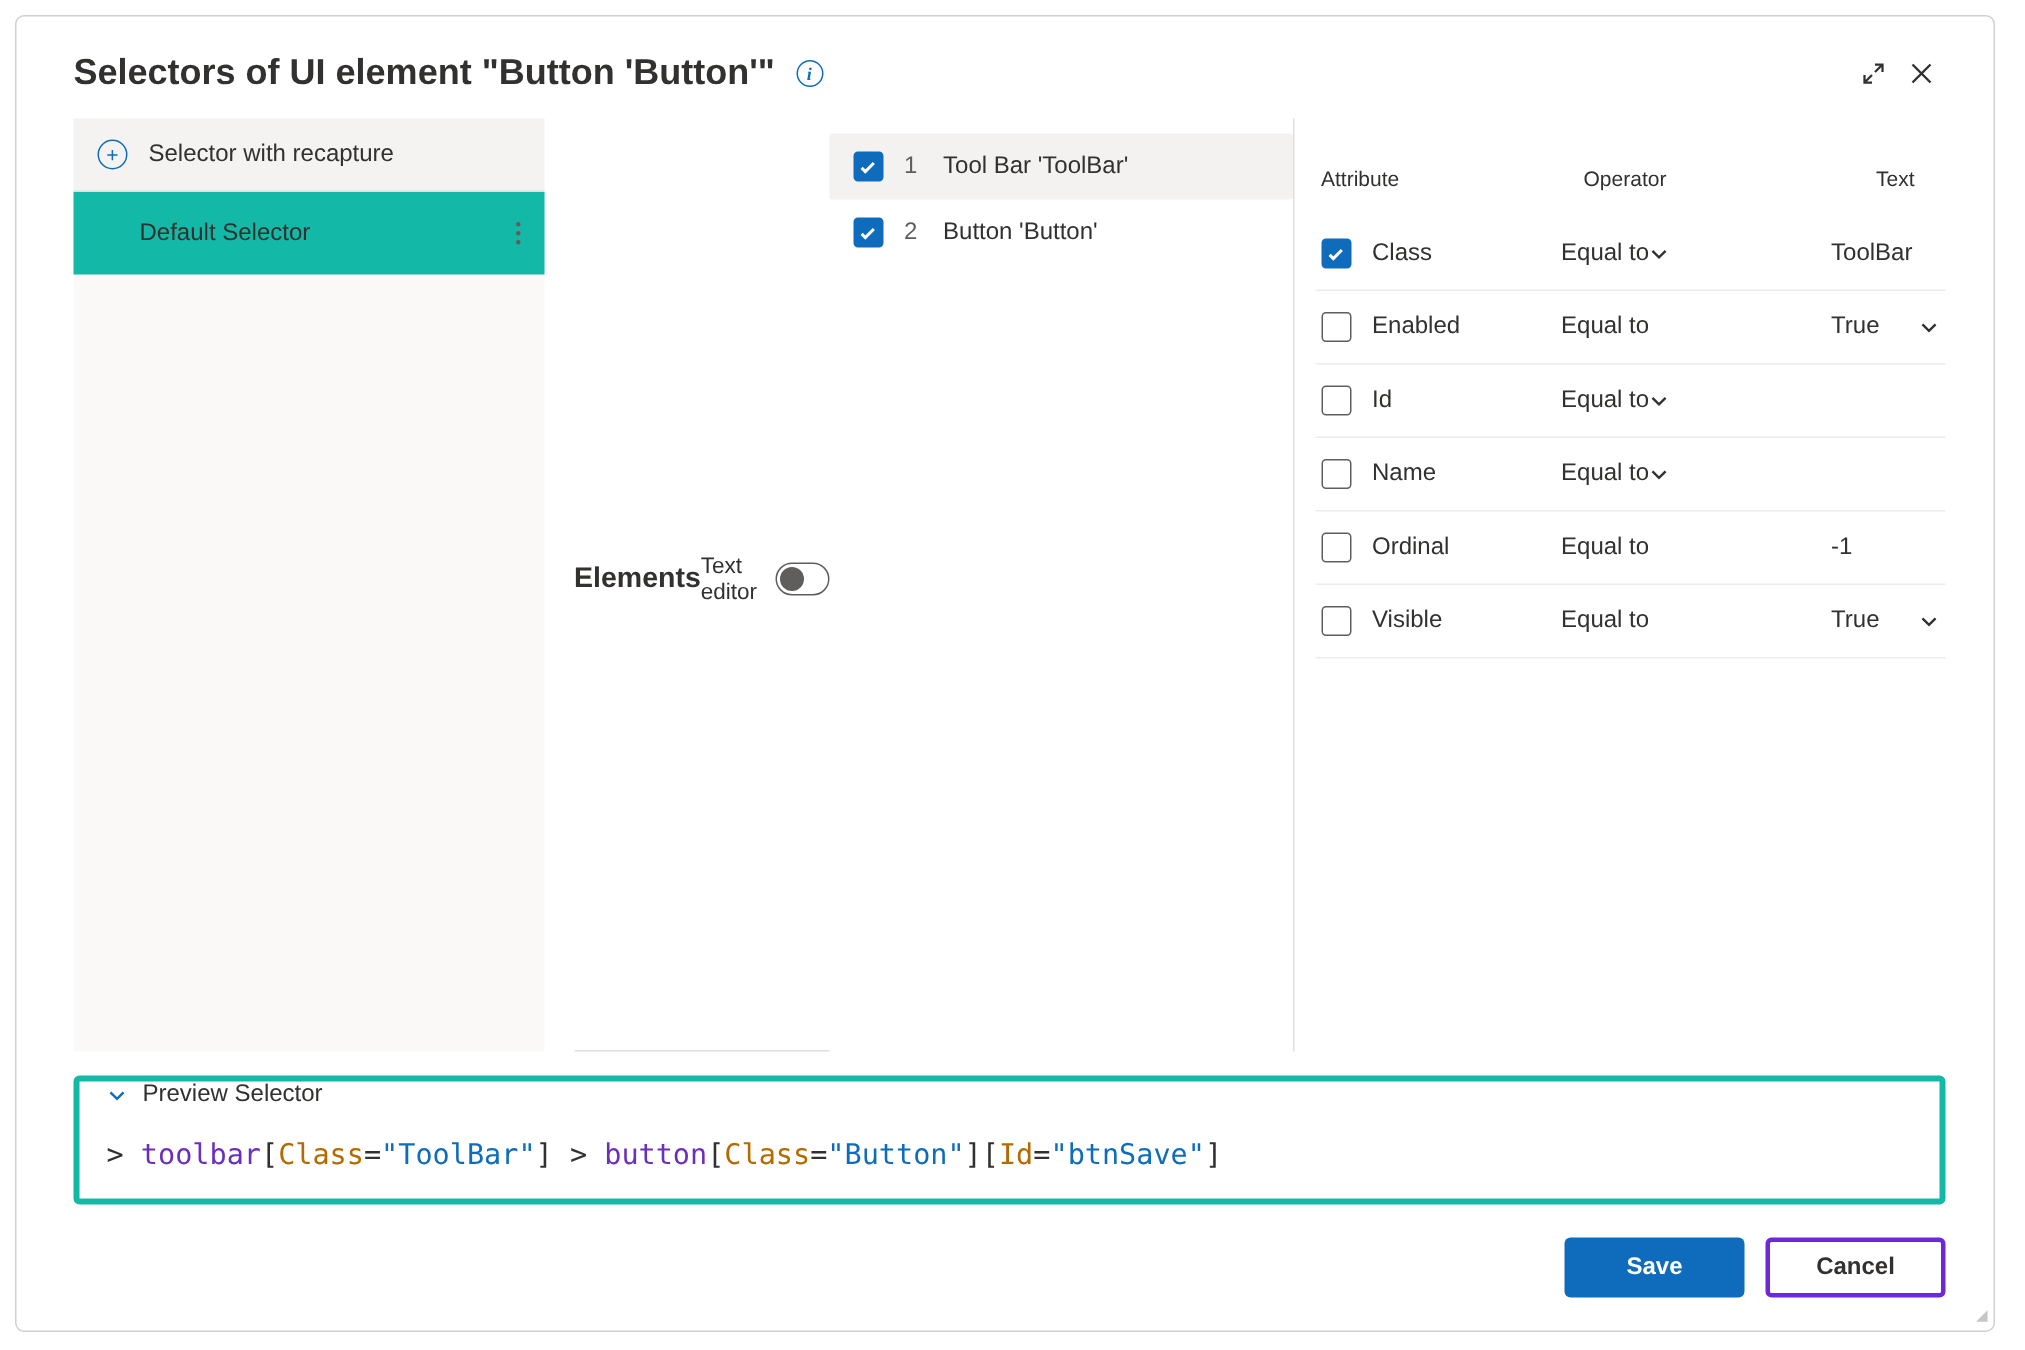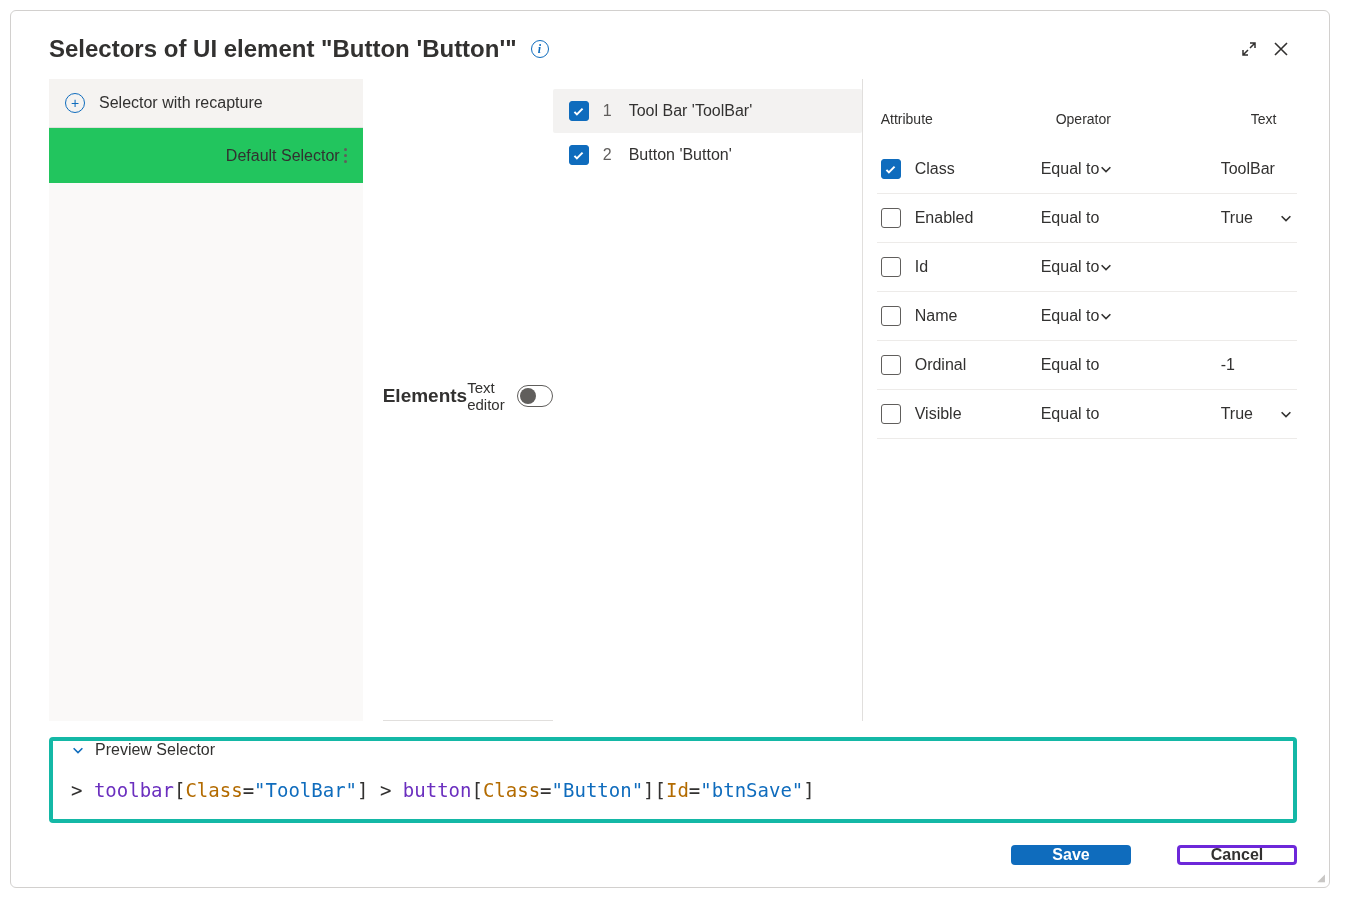--- a/index.html
+++ b/index.html
@@ -18,22 +18,22 @@
   .icon-btn { width: 32px; height: 32px; display: flex; align-items: center; justify-content: center; cursor: pointer; color: #323130; }
   .icon-btn svg { width: 16px; height: 16px; stroke: currentColor; }
   .body { display: flex; flex: 1; padding: 0 0 0 38px; min-height: 0; }
   .sidebar { width: 318px; background: #faf9f8; display: flex; flex-direction: column; }
   .add-row {
     display: flex; align-items: center; padding: 14px 16px; border-bottom: 1px solid #e1dfdd; cursor: pointer;
     gap: 14px; font-size: 16px; color: #323130; background: #f5f3f1;
   }
   .plus-circle { width: 20px; height: 20px; border: 1.6px solid #0f6cbd; border-radius: 50%; display: flex; align-items: center; justify-content: center; color: #0f6cbd; font-size: 14px; line-height: 1; }
   .selector-item {
-    display: flex; align-items: center; justify-content: flex-end;
-    padding: 16px 12px 16px 44px; background: #22c55e; cursor: pointer; font-size: 16px;
+    display: flex; align-items: center; justify-content: space-between;
+    padding: 16px 12px 16px 44px; background: #14b8a6; cursor: pointer; font-size: 16px;
   }
   .kebab { display: flex; flex-direction: column; gap: 3px; padding: 4px; }
   .kebab span { width: 3px; height: 3px; background: #605e5c; border-radius: 50%; }
   .main { flex: 1; display: flex; flex-direction: row; padding-left: 20px; padding-right: 32px; }
   .main-header { display: flex; align-items: center; justify-content: space-between; padding: 6px 0 14px 0; border-bottom: 1px solid #e1dfdd; }
   .main-header h2 { font-size: 19px; font-weight: 600; }
   .toggle-wrap { display: flex; align-items: center; font-size: 15px; }
   .toggle { width: 48px; height: 22px; border: 1px solid #605e5c; border-radius: 11px; position: relative; background: #fff; cursor: pointer; }
   .toggle-knob { position: absolute; left: 2px; top: 2px; width: 16px; height: 16px; background: #605e5c; border-radius: 50%; }
   .content-row { display: flex; flex: 1; min-height: 0; }
@@ -54,21 +54,21 @@
   .chevron { display: inline-flex; }
   .chevron svg { width: 14px; height: 14px; stroke: #323130; stroke-width: 1.8; fill: none; }
   .val-cell { display: flex; align-items: center; gap: 26px; }
   .preview {
     margin: 16px 32px 0 38px; border: 4px solid #14b8a6; border-radius: 4px; padding: 0 18px 18px 18px;
   }
   .preview-head { display: flex; align-items: center; gap: 10px; font-size: 16px; color: #323130; cursor: pointer; }
   .preview-head .chevron svg { stroke: #0f6cbd; }
   .preview-code { font-family: Consolas, monospace; font-size: 19px; margin-top: 20px; }
   .footer { display: flex; justify-content: flex-end; gap: 14px; padding: 22px 32px 22px 0; }
-  .btn { min-width: 120px; height: 20px; border-radius: 4px; font-size: 16px; font-weight: 600; display: flex; align-items: center; justify-content: center; cursor: pointer; margin-left: 32px; }
+  .btn { min-width: 120px; height: 40px; border-radius: 4px; font-size: 16px; font-weight: 600; display: flex; align-items: center; justify-content: center; cursor: pointer; }
   .btn-primary { background: #0f6cbd; color: #fff; border: none; }
   .btn-secondary { background: #fff; color: #323130; border: 3px solid #6d28d9; }
   .tok-punc { color: #323130; }
   .tok-tag { color: #6b2fbf; }
   .tok-attr { color: #b36b00; }
   .tok-str { color: #0f6cbd; }
   .resize-grip { position: absolute; right: 4px; bottom: 4px; color: #c8c6c4; font-size: 10px; pointer-events: none; }
 </style>
 </head>
 <body>

